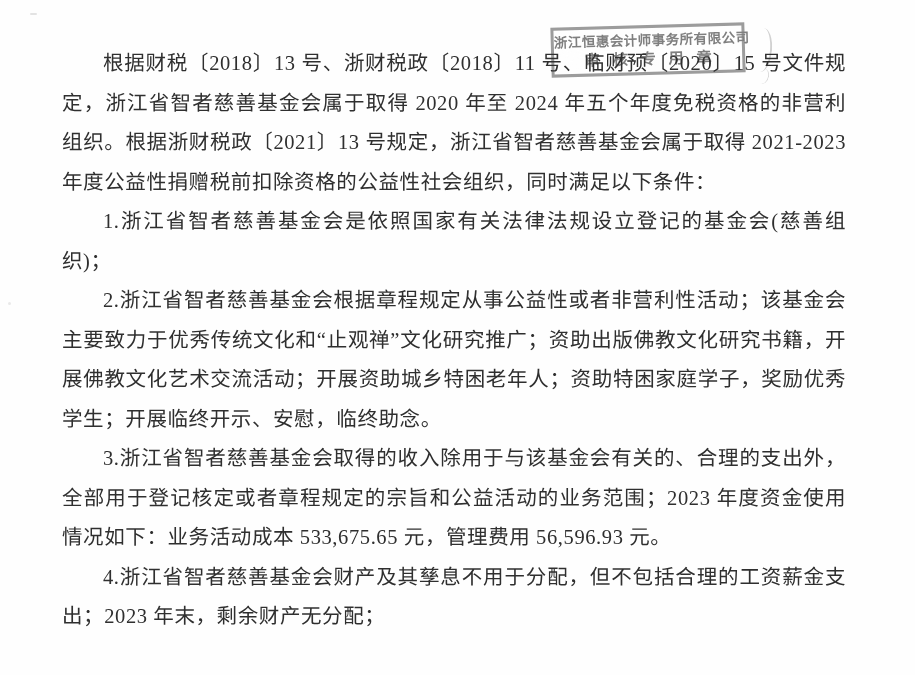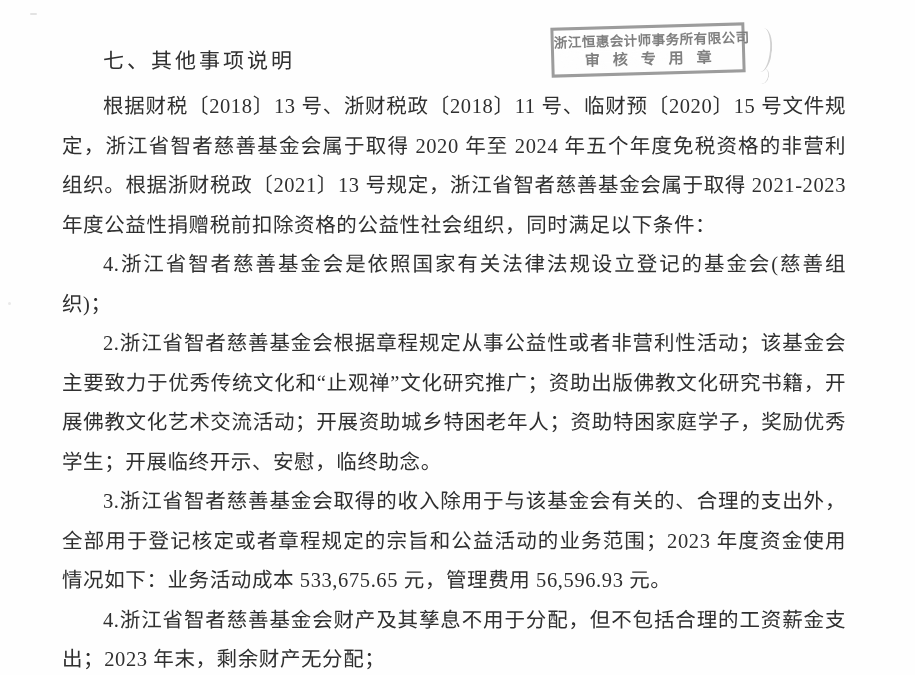--- a/index.html
+++ b/index.html
@@ -136,25 +136,24 @@
     <div class="stamp-label">审核专用章</div>
   </div>
 
   <div class="crease-arc-1"></div>
   <div class="crease-arc-2"></div>
   <div class="speck-1"></div>
   <div class="speck-2"></div>
   <div class="speck-3"></div>
 
   <div class="content">
-    <h2 class="heading">七、其他事项说明</h2>
 
     <p class="para">根据财税〔2018〕13 号、浙财税政〔2018〕11 号、临财预〔2020〕15 号文件规定，浙江省智者慈善基金会属于取得 2020 年至 2024 年五个年度免税资格的非营利组织。根据浙财税政〔2021〕13 号规定，浙江省智者慈善基金会属于取得 2021-2023 年度公益性捐赠税前扣除资格的公益性社会组织，同时满足以下条件：</p>
 
-    <p class="para">4.浙江省智者慈善基金会是依照国家有关法律法规设立登记的基金会(慈善组织)；</p>
+    <p class="para">1.浙江省智者慈善基金会是依照国家有关法律法规设立登记的基金会(慈善组织)；</p>
 
     <p class="para">2.浙江省智者慈善基金会根据章程规定从事公益性或者非营利性活动；该基金会主要致力于优秀传统文化和“止观禅”文化研究推广；资助出版佛教文化研究书籍，开展佛教文化艺术交流活动；开展资助城乡特困老年人；资助特困家庭学子，奖励优秀学生；开展临终开示、安慰，临终助念。</p>
 
     <p class="para">3.浙江省智者慈善基金会取得的收入除用于与该基金会有关的、合理的支出外，全部用于登记核定或者章程规定的宗旨和公益活动的业务范围；2023 年度资金使用情况如下：业务活动成本 533,675.65 元，管理费用 56,596.93 元。</p>
 
     <p class="para">4.浙江省智者慈善基金会财产及其孳息不用于分配，但不包括合理的工资薪金支出；2023 年末，剩余财产无分配；</p>
   </div>
 
 </div>
 

